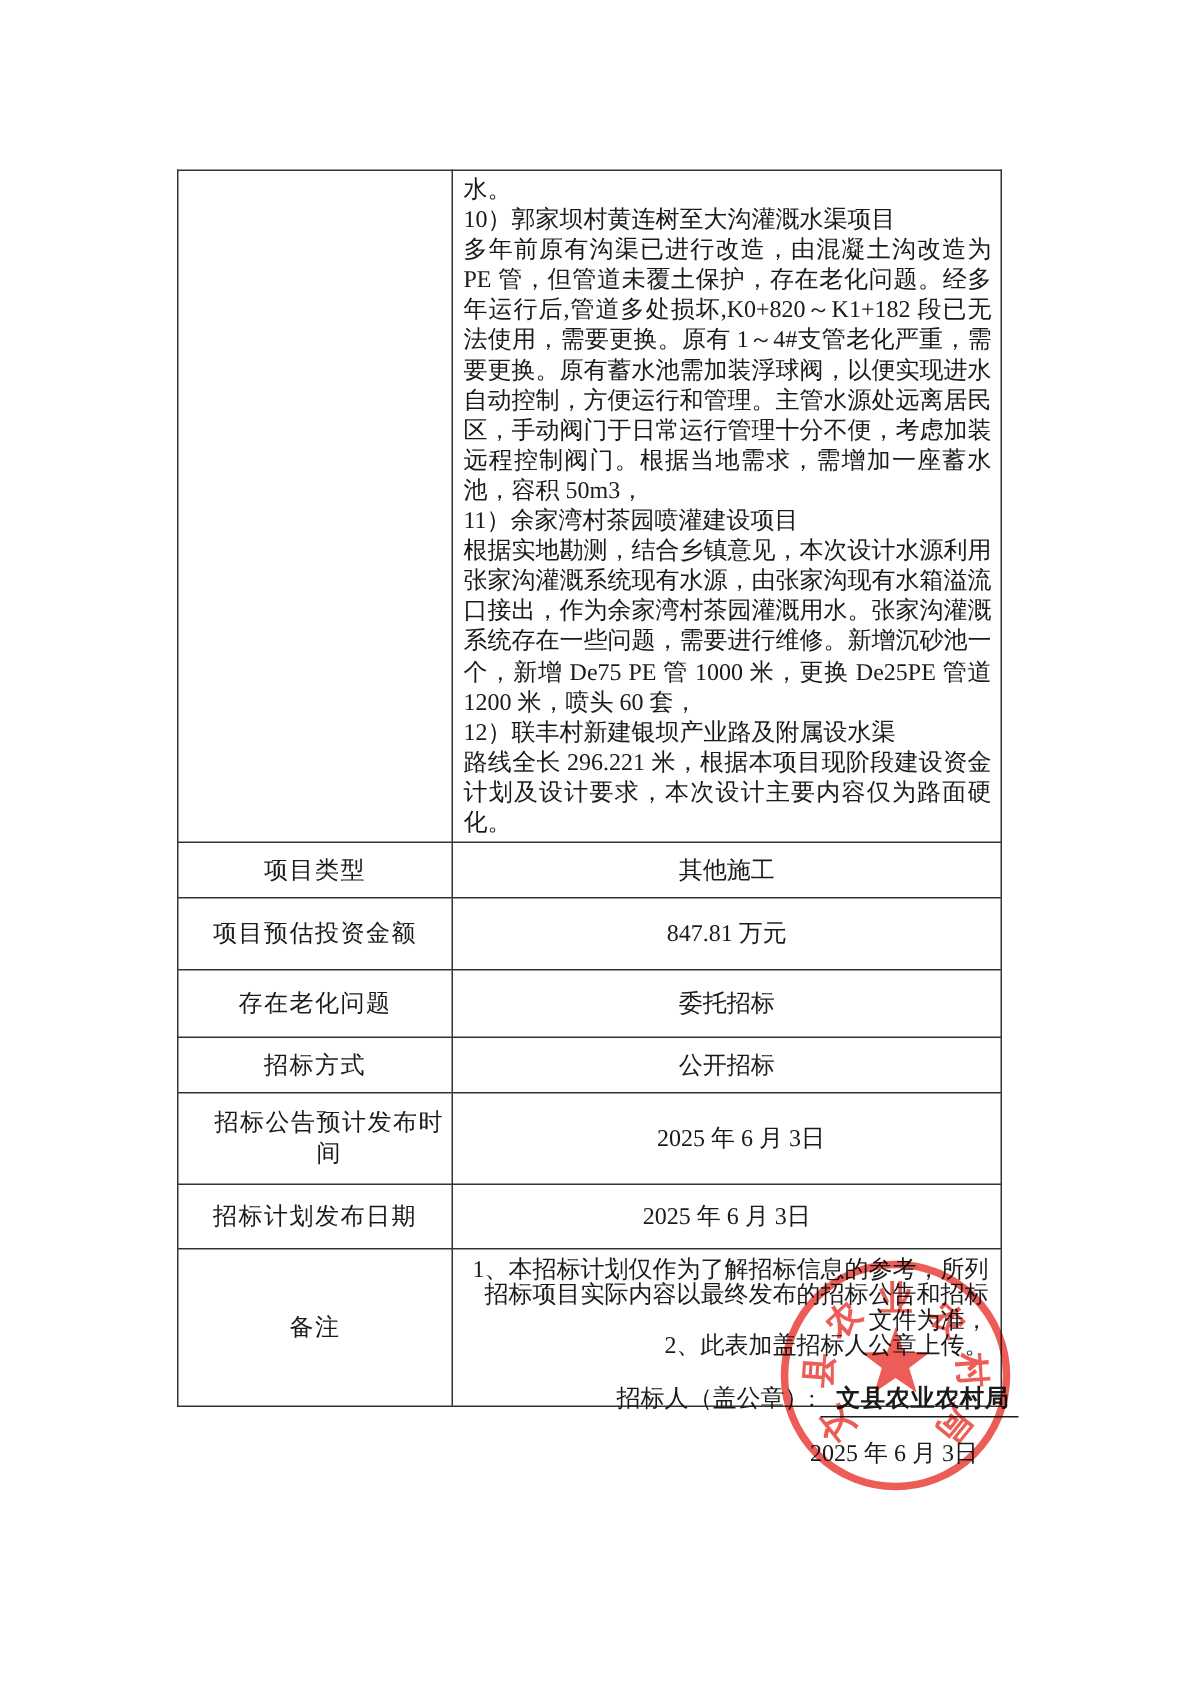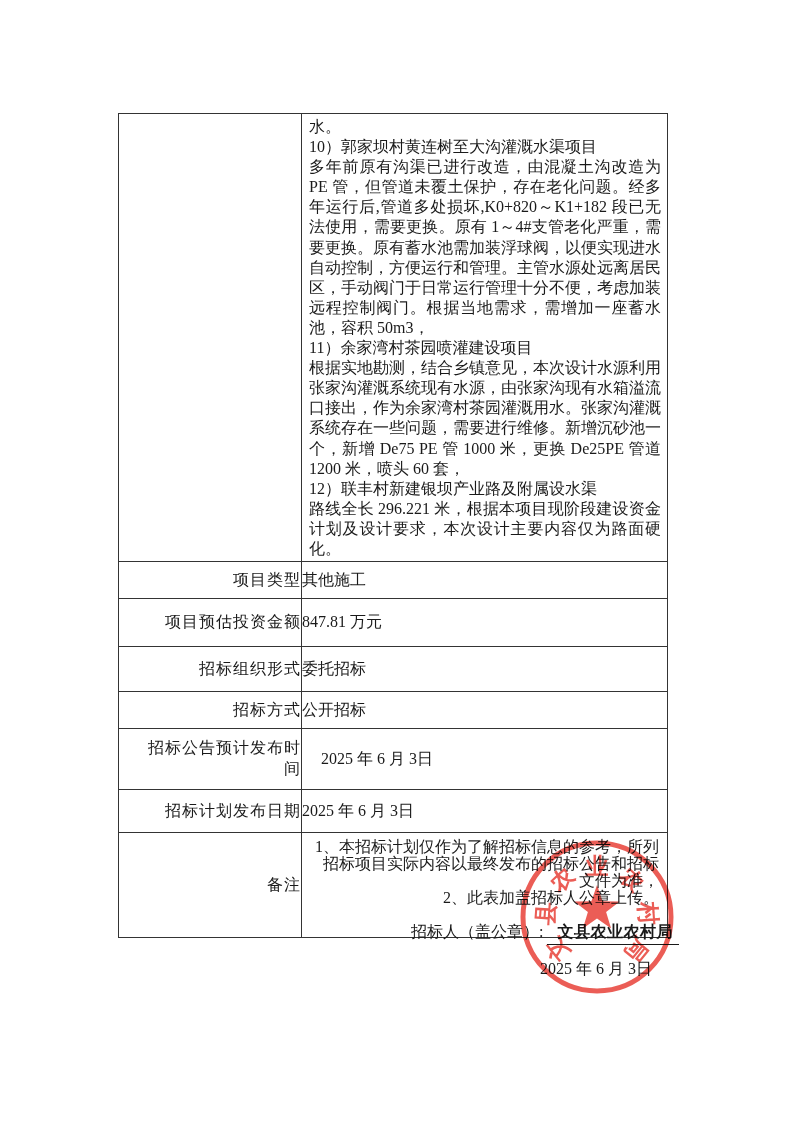--- a/index.html
+++ b/index.html
@@ -20,26 +20,26 @@
   col.c-label{width:183px;}
   col.c-value{width:366px;}
   td{
     border:1px solid #343434;
     font-size:16px;
     color:#1a1a1a;
     padding:0;
     overflow:hidden;
   }
   td.label-cell{
-    text-align:right;
+    text-align:center;
     vertical-align:middle;
     letter-spacing:1px;
   }
   td.value-cell{
-    text-align:left;
+    text-align:center;
     vertical-align:middle;
   }
   td.desc-cell{
     vertical-align:top;
     text-align:justify;
     padding:3px 6px 2px 7px;
     line-height:20.1px;
     white-space:pre-line;
   }
   td.remarks-cell{
@@ -111,21 +111,21 @@
     </tr>
     <tr class="r-1">
       <td class="label-cell">项目类型</td>
       <td class="value-cell">其他施工</td>
     </tr>
     <tr class="r-2">
       <td class="label-cell">项目预估投资金额</td>
       <td class="value-cell">847.81 万元</td>
     </tr>
     <tr class="r-3">
-      <td class="label-cell">招标组织形式</td>
+      <td class="label-cell">存在老化问题</td>
       <td class="value-cell">委托招标</td>
     </tr>
     <tr class="r-4">
       <td class="label-cell">招标方式</td>
       <td class="value-cell">公开招标</td>
     </tr>
     <tr class="r-5">
       <td class="label-cell">招标公告预计发布时间</td>
       <td class="value-cell">2025 年 6 月 3日</td>
     </tr>

